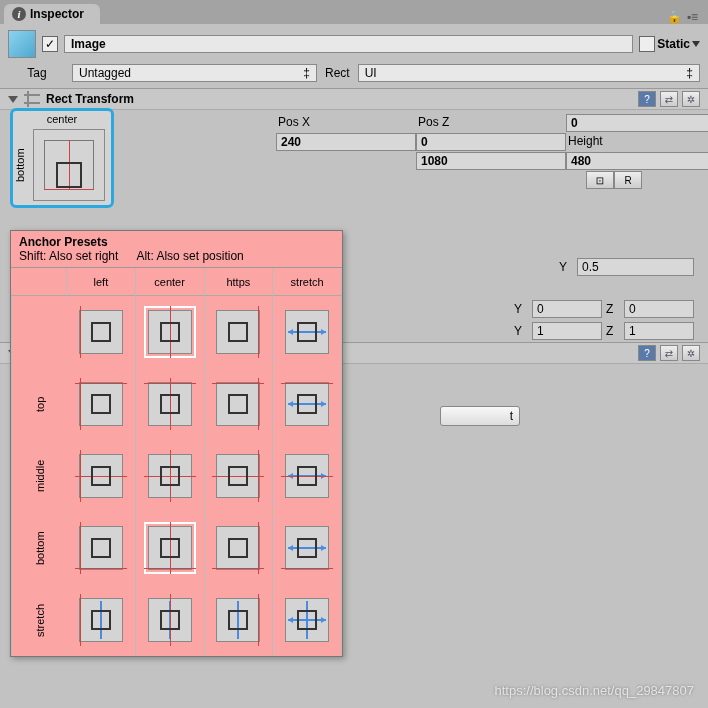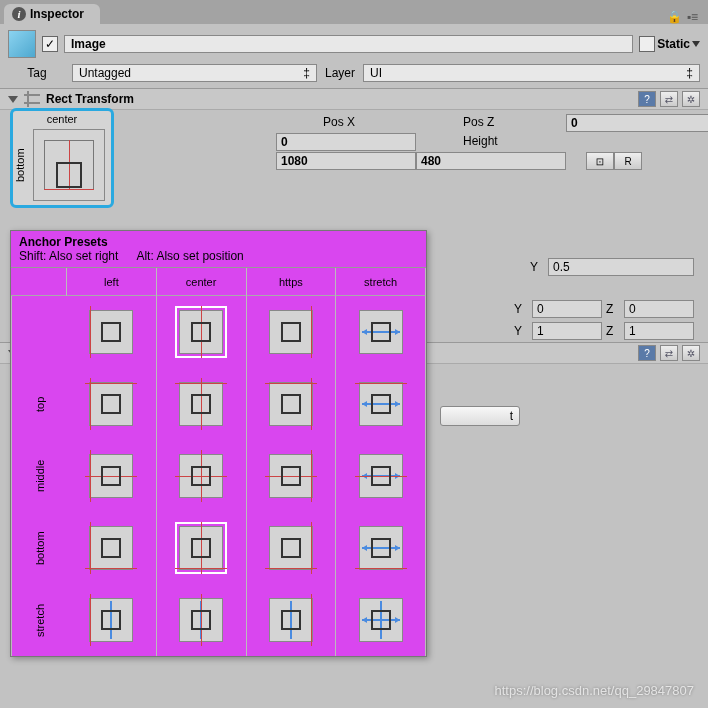--- a/index.html
+++ b/index.html
@@ -36,27 +36,27 @@
 .anchor-btn { position: absolute; left: 10px; top: -2px; width: 104px; height: 100px; border: 3px solid #2aa9e0; border-radius: 6px; background: #d4d4d4; }
 .anchor-btn .col-label { position: absolute; top: 2px; left: 0; right: 0; text-align: center; font-size: 11px; }
 .anchor-btn .row-label { position: absolute; left: 1px; top: 14px; bottom: 0; writing-mode: vertical-rl; transform: rotate(180deg); text-align: center; font-size: 11px; }
 .anchor-btn .preview { position: absolute; left: 20px; top: 18px; width: 72px; height: 72px; border: 1px solid #888; background: #d4d4d4; }
 .anchor-btn .preview .inner { position: absolute; left: 10px; top: 10px; width: 50px; height: 50px; border: 1px solid #777; }
 .anchor-btn .preview .box { position: absolute; left: 22px; top: 32px; width: 26px; height: 26px; border: 2px solid #333; }
 .anchor-btn .preview .red-h { position: absolute; left: 10px; right: 10px; bottom: 10px; height: 1px; background: #c44; }
 .anchor-btn .preview .red-v { position: absolute; top: 10px; bottom: 10px; left: 35px; width: 1px; background: #c44; }
 
 .fields { margin-left: 268px; display: grid; grid-template-columns: 140px 150px 150px; row-gap: 1px; column-gap: 0; }
-.field-label { font-size: 12px; padding: 1px 2px; margin-left: 45px; }
+.field-label { font-size: 12px; padding: 1px 2px; }
 .field-input { background: #d8d8d8; border: 1px solid #888; padding: 1px 4px; height: 18px; }
 .field-input.bold { font-weight: bold; }
 .wh-btns { grid-column: 3; display: flex; gap: 0; margin-left: 20px; }
 .wh-btn { width: 28px; height: 18px; background: linear-gradient(#eee,#ccc); border: 1px solid #888; display: flex; align-items: center; justify-content: center; font-size: 10px; }
 
-.popup { position: absolute; left: 10px; top: 230px; width: 417px; background: #d946ef; border: 1px solid #777; box-shadow: 2px 2px 6px rgba(0,0,0,0.3); z-index: 10; }
+.popup { position: absolute; left: 10px; top: 230px; width: 333px; background: #fca5a5; border: 1px solid #777; box-shadow: 2px 2px 6px rgba(0,0,0,0.3); z-index: 10; }
 .popup-hdr { padding: 4px 8px 0 8px; }
 .popup-hdr .title { font-weight: bold; }
 .popup-grid { display: grid; grid-template-columns: 56px repeat(4,1fr); grid-template-rows: 28px repeat(5,72px); border-top: 1px solid #999; margin-top: 4px; }
 .popup-grid > div { display: flex; align-items: center; justify-content: center; border-right: 1px solid #bbb; }
 .popup-grid .col-hdr { font-size: 11px; border-bottom: 1px solid #aaa; }
 .popup-grid .row-hdr { writing-mode: vertical-rl; transform: rotate(180deg); font-size: 11px; border-bottom: none; }
 .cell { position: relative; }
 .cell-inner { width: 44px; height: 44px; border: 1px solid #888; position: relative; background: #d4d4d4; }
 .cell-box { position: absolute; width: 20px; height: 20px; border: 2px solid #333; left: 11px; top: 11px; }
 .cell.sel .cell-inner { outline: 2px solid #fff; outline-offset: 2px; }
@@ -102,21 +102,21 @@
     <span class="caret"></span>
   </div>
 </div>
 
 <div class="tag-row">
   <span class="label">Tag</span>
   <div class="dropdown" style="max-width:245px;">
     <span>Untagged</span>
       <span>‡</span>
   </div>
-  <span>Layer</span>
+  <span>Rect</span>
   <div class="dropdown">
     <span>UI</span>
       <span>‡</span>
   </div>
 </div>
 
 <div class="component-hdr">
   <span class="expand-tri down"></span>
   <span class="rect-icon"></span>
   <span class="comp-title">Rect Transform</span>
@@ -136,35 +136,36 @@
       <div class="red-h"></div>
         <div class="red-v"></div>
       <div class="box"></div>
     </div>
   </div>
 
   <div class="fields">
     <div class="field-label">Pos X</div>
     <div class="field-label">Pos Z</div>
     <input class="field-input bold" value="0" style="">
+    <input class="field-input bold" value="240" style="">
     <input class="field-input bold" value="0" style="">
     <div class="field-label">Height</div>
     <div></div>
     <input class="field-input bold" value="1080" style="">
     <input class="field-input bold" value="480" style="">
     <div class="wh-btns">
       <div class="wh-btn">⊡</div>
       <div class="wh-btn">R</div>
     </div>
   </div>
 </div>
 
 <div class="extra-row" style="top:258px;">
   <span class="lbl">Y</span>
-  <input style="width: 146px;" value="0.5">
+  <input style="width: 117px;" value="0.5">
 </div>
 <div class="extra-row" style="top:300px;">
   <span class="lbl">Y</span>
   <input value="0" style="">
   <span class="lbl">Z</span>
   <input value="0" style="">
 </div>
 <div class="extra-row" style="top:322px;">
   <span class="lbl">Y</span>
   <input value="1" style="">

